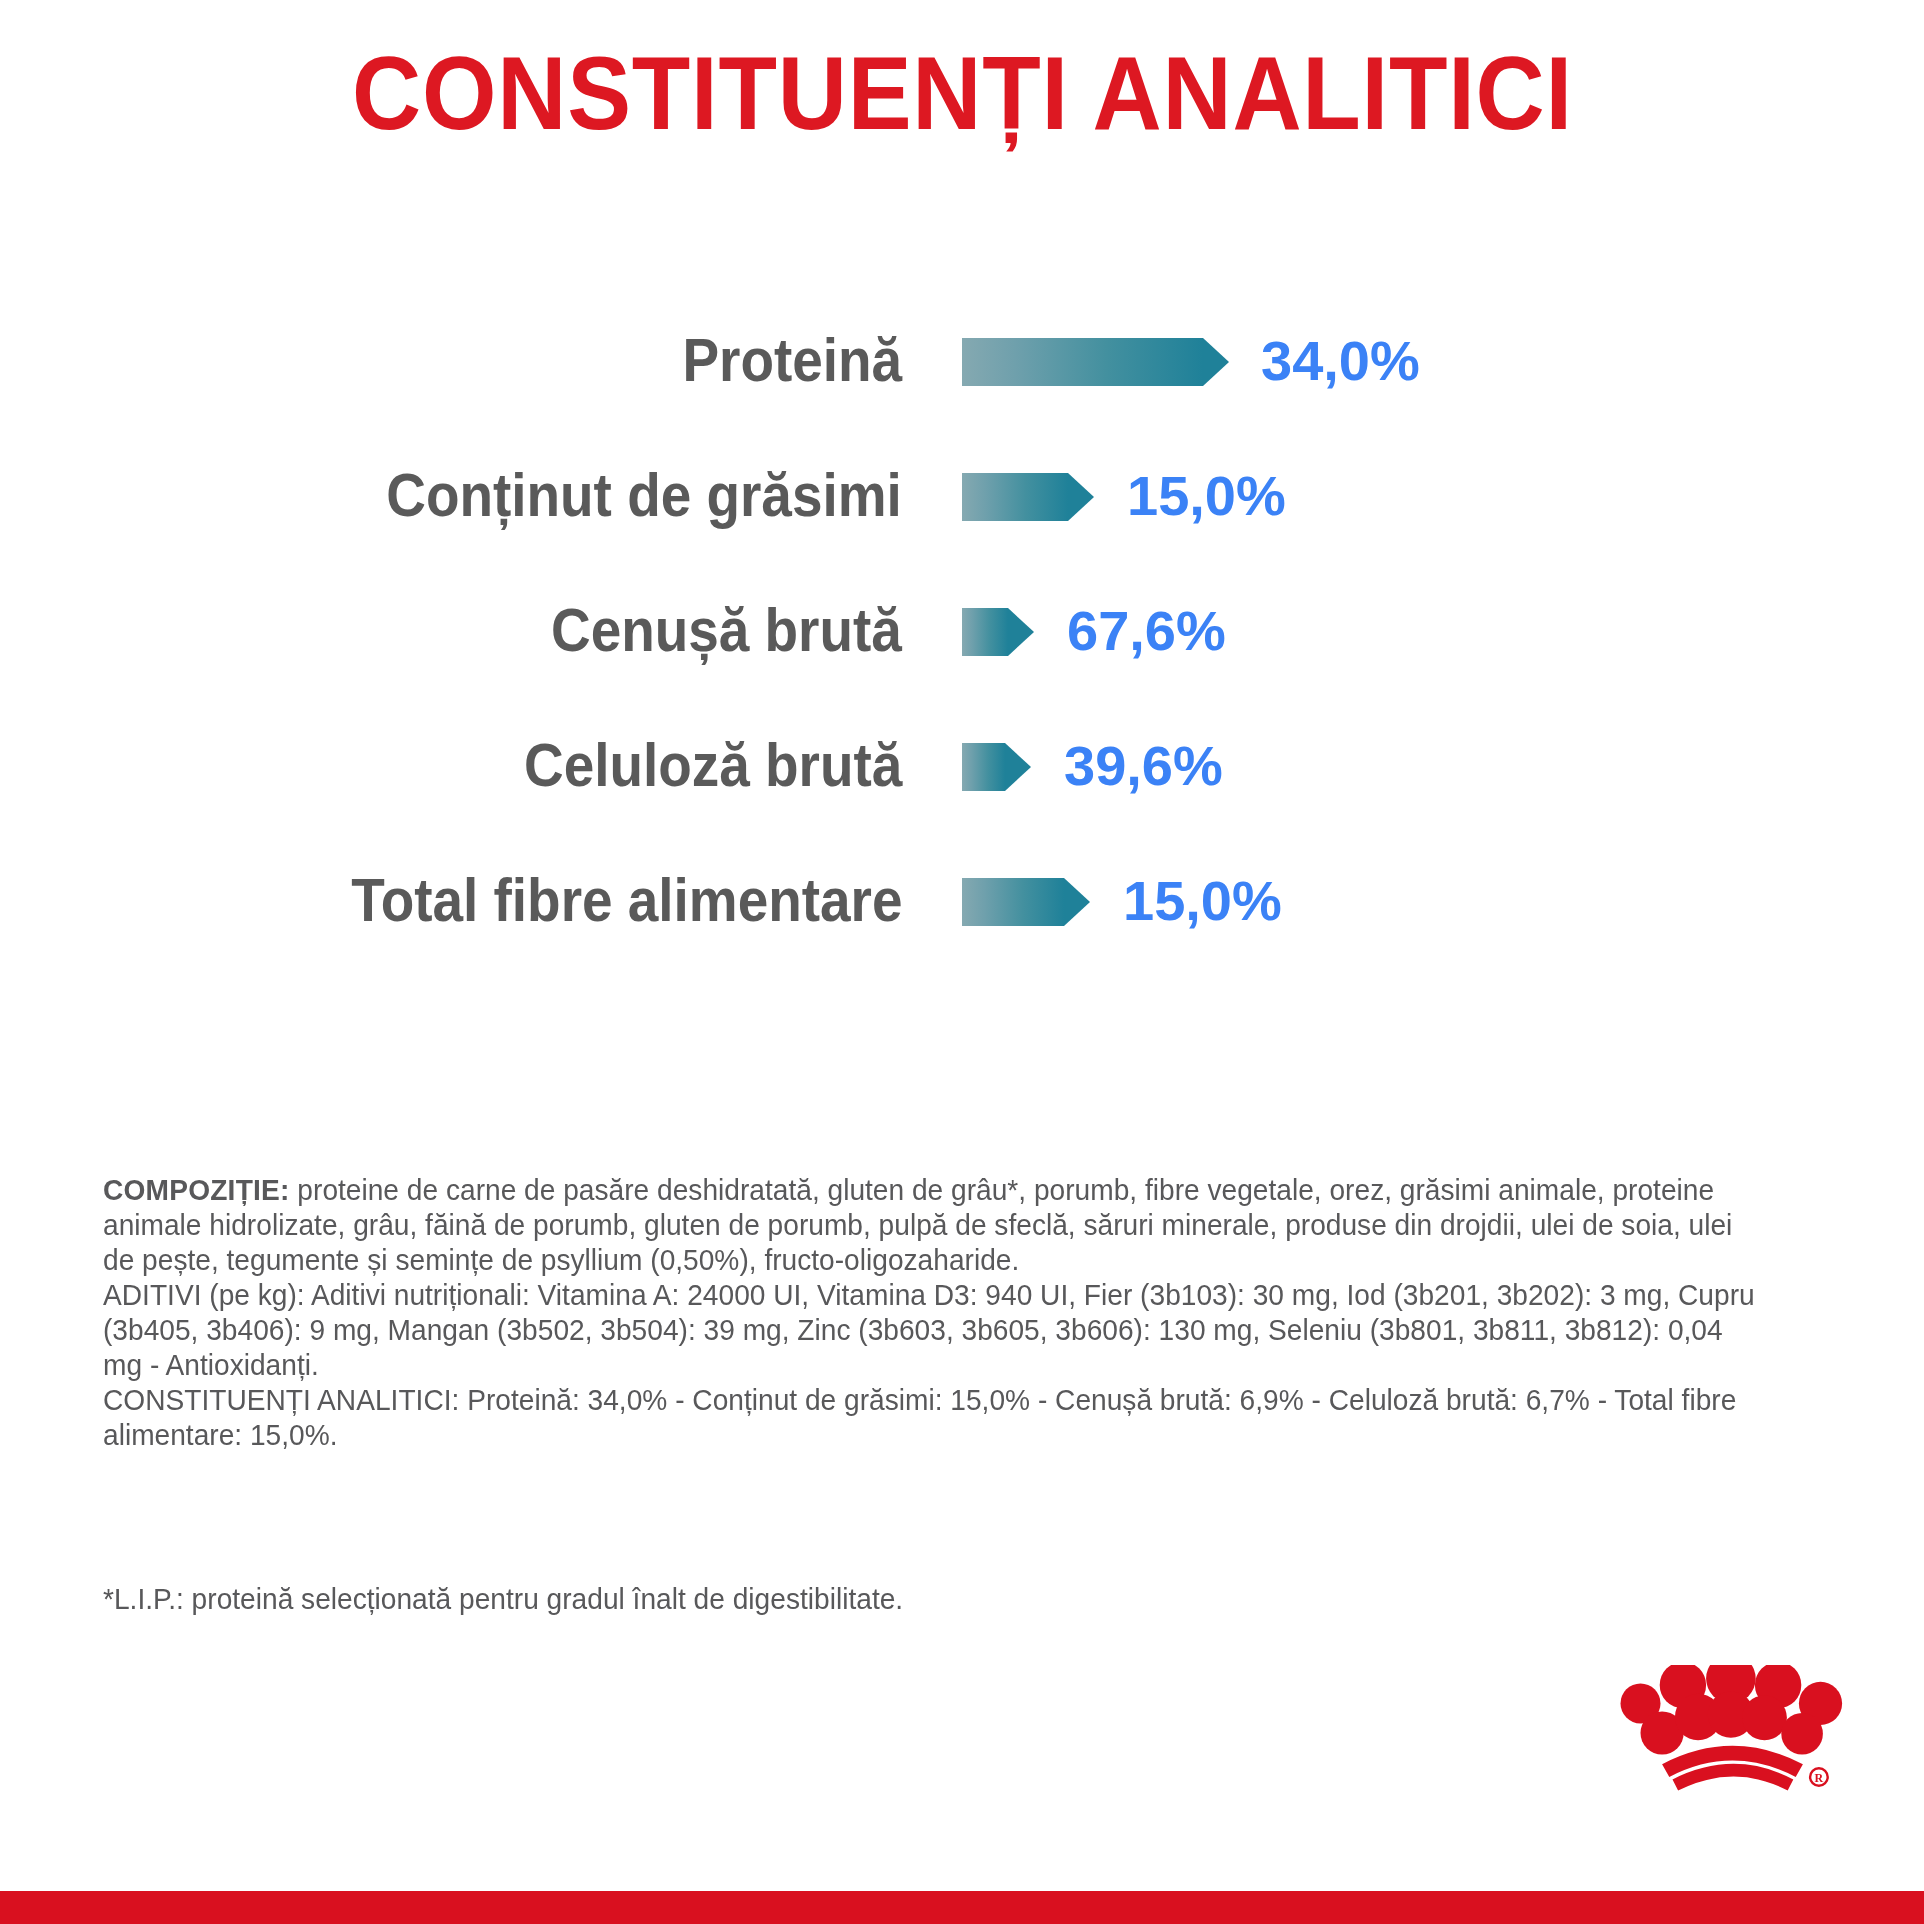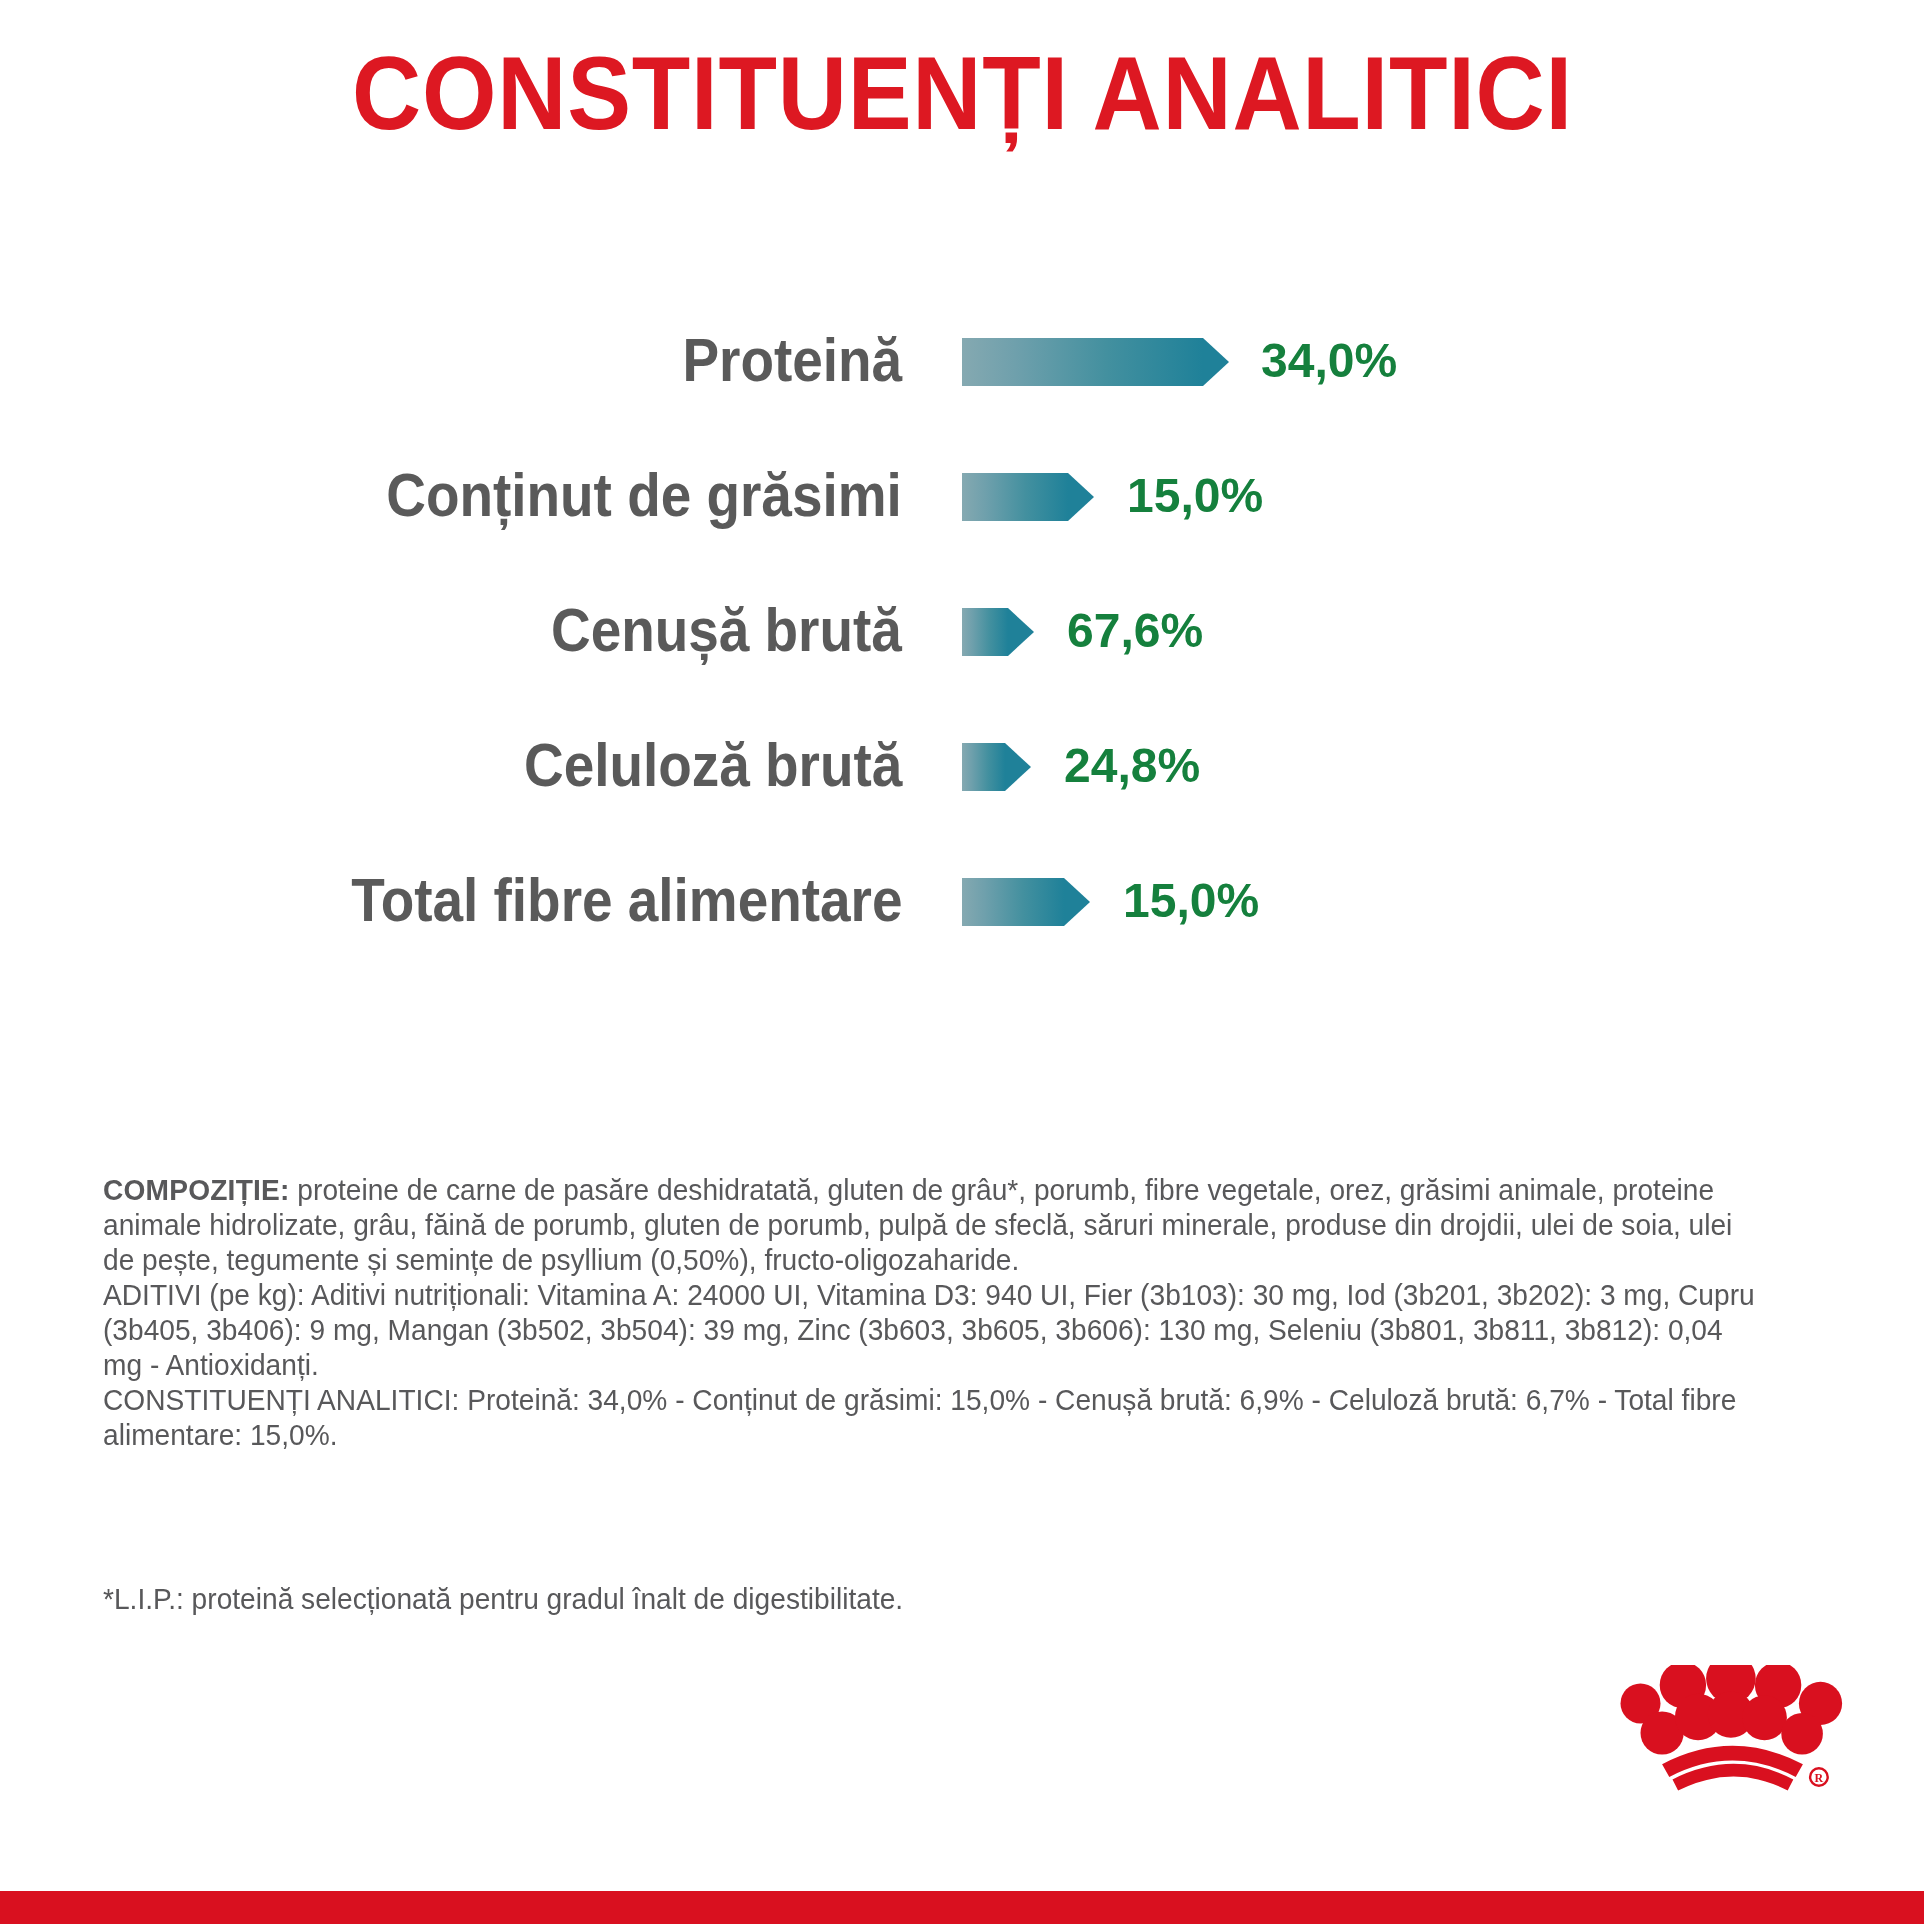--- a/index.html
+++ b/index.html
@@ -82,24 +82,24 @@
     height: 0;
     border-top: 24px solid transparent;
     border-bottom: 24px solid transparent;
     border-left: 26px solid #1f8199;
   }
   .nutrient-value {
     position: absolute;
     top: 0;
     height: 88px;
     line-height: 83px;
-    color: #15803d;
-    font-family: "Liberation Sans Narrow", "Liberation Sans", sans-serif;
-    font-weight: 700;
-    font-size: 48px;
+    color: #3b82f6;
+    font-family: "Liberation Sans Narrow", "Liberation Sans", sans-serif;
+    font-weight: 700;
+    font-size: 56px;
     white-space: nowrap;
     letter-spacing: 0px;
   }
 
   
   #composition-block {
     position: absolute;
     left: 103px;
     top: 1173px;
     width: 1708px;
@@ -179,21 +179,21 @@
       <div class="bar" style="width:46px"></div>
     </div>
     <div class="nutrient-value" style="left:1067px">67,6%</div>
   </div>
 
   <div class="nutrition-row">
     <div class="nutrient-label">Celuloză brută</div>
     <div class="bar-wrap">
       <div class="bar" style="width:43px"></div>
     </div>
-    <div class="nutrient-value" style="left:1064px">24,8%</div>
+    <div class="nutrient-value" style="left:1064px">39,6%</div>
   </div>
 
   <div class="nutrition-row">
     <div class="nutrient-label">Total fibre alimentare</div>
     <div class="bar-wrap">
       <div class="bar" style="width:102px"></div>
     </div>
     <div class="nutrient-value" style="left:1123px">15,0%</div>
   </div>
 

